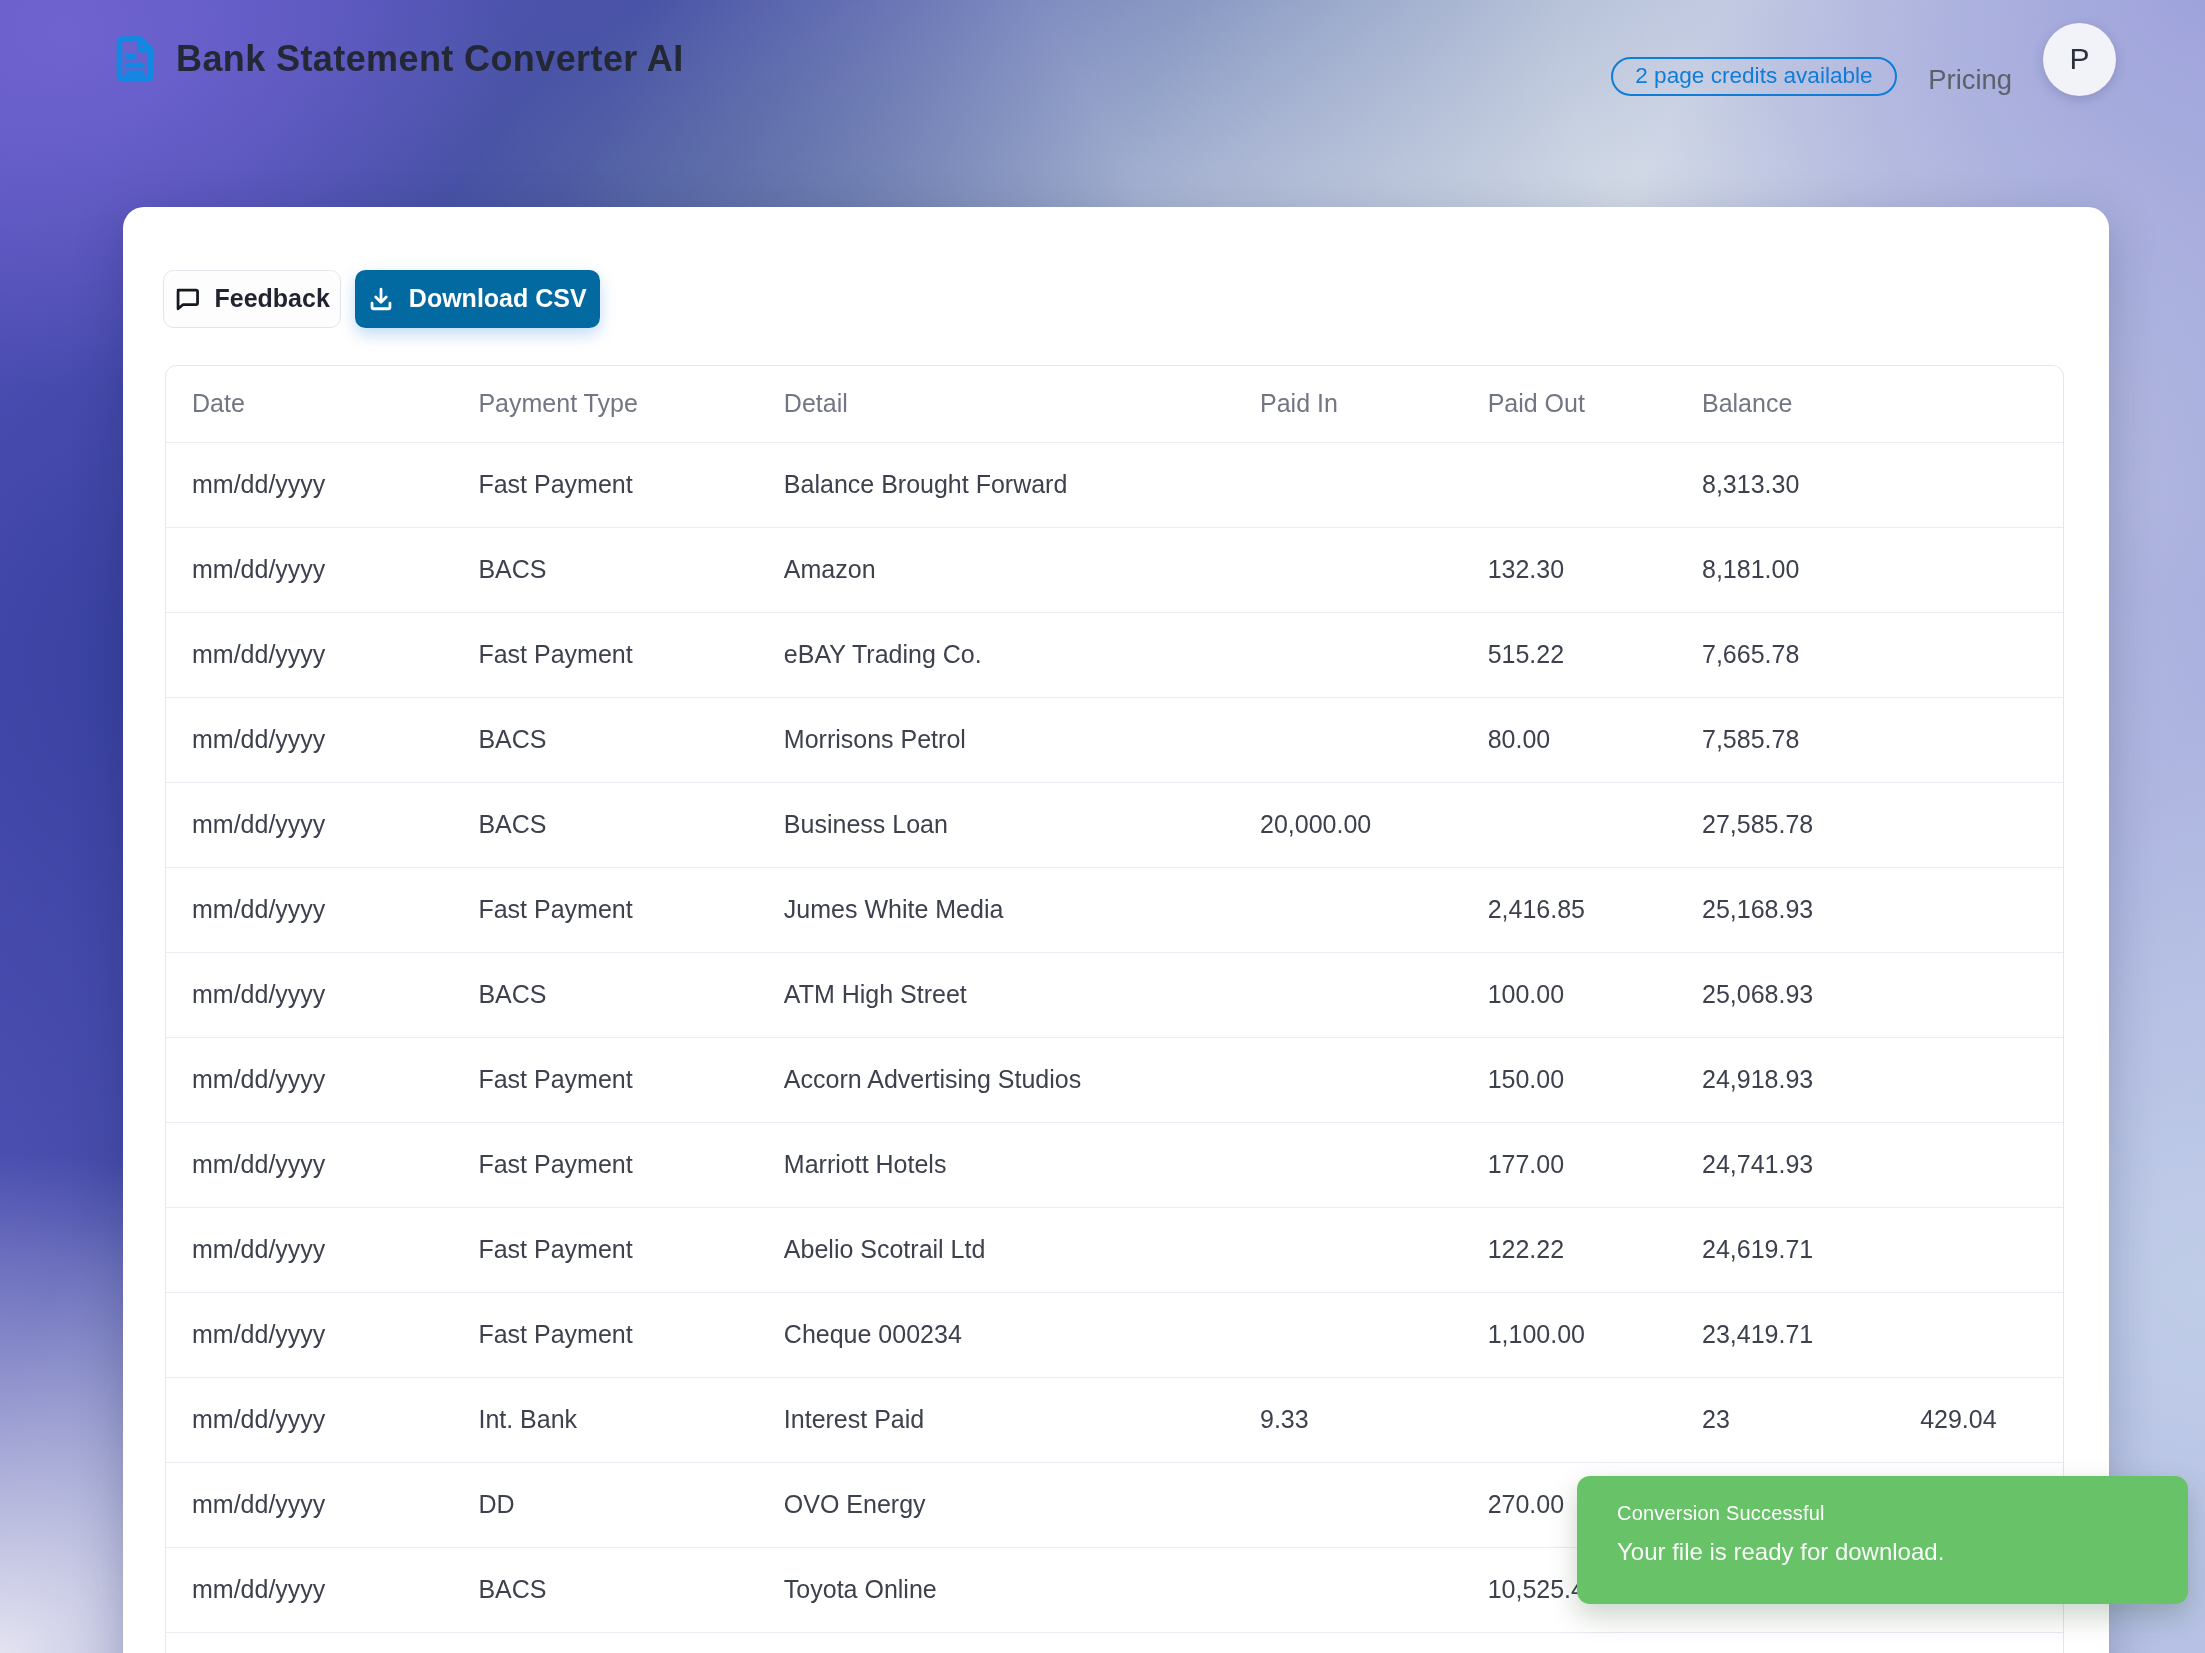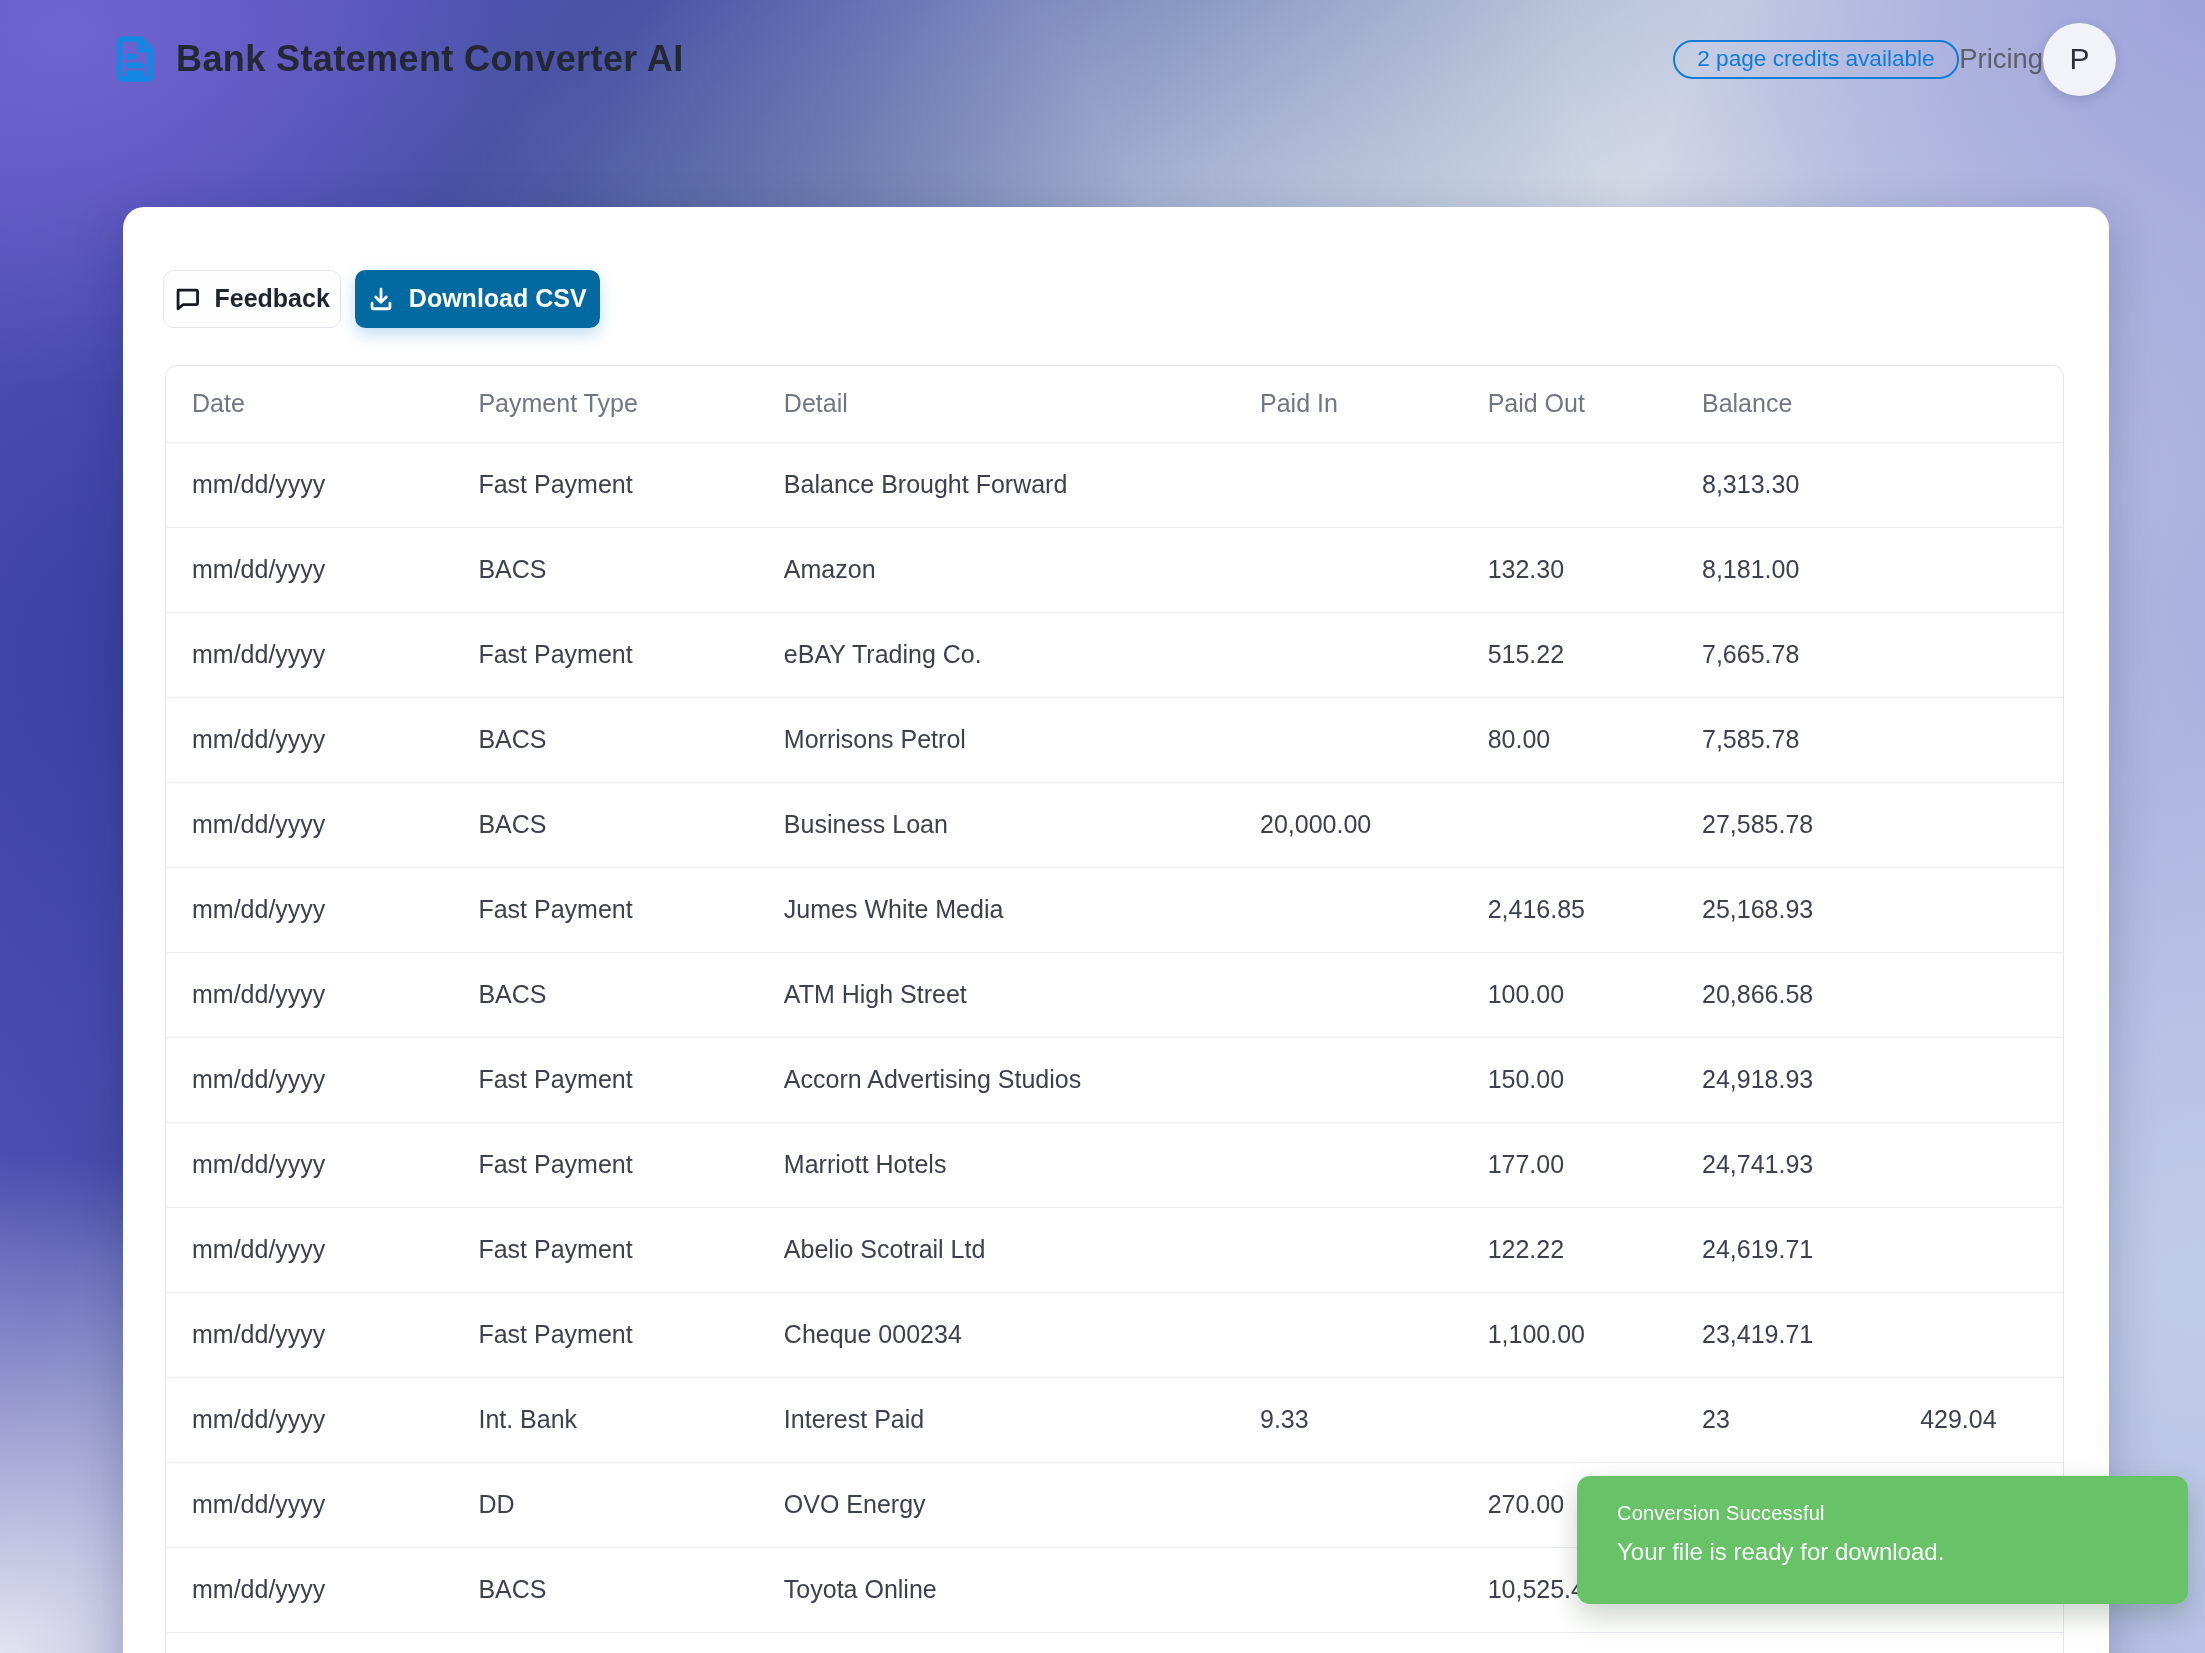--- a/index.html
+++ b/index.html
@@ -24,21 +24,21 @@
 
   
   .topbar{
     position:absolute;top:0;left:0;right:10px;height:118px;
     display:flex;align-items:center;justify-content:space-between;
     padding:0 79px 0 116px;box-sizing:border-box;
   }
   .brand{display:flex;align-items:center;gap:21px;}
   .logo-icon{width:39px;height:48px;display:block;}
   .brand-title{font-size:36px;font-weight:bold;color:#242834;letter-spacing:0.4px;}
-  .top-actions{display:flex;align-items:center;}
+  .top-actions{display:flex;align-items:flex-end;gap:31px;}
   .credits-badge{
     display:flex;align-items:center;justify-content:center;
     height:39px;padding:0 22.6px;border:2.4px solid #0f7cd8;border-radius:21px;
     color:#0f7cd8;font-size:22.6px;white-space:nowrap;background:transparent;box-sizing:border-box;
   }
   .pricing-link{font-size:27.4px;color:#5b6069;cursor:pointer;}
   .avatar{
     width:73px;height:73px;border-radius:50%;background:#f1f3f8;
     display:flex;align-items:center;justify-content:center;
     font-size:30px;color:#2b303b;box-shadow:0 3.2px 11.3px rgba(30,35,80,.18);cursor:pointer;
@@ -220,21 +220,21 @@
               <td>2,416.85</td>
               <td>25,168.93</td>
               <td></td>
             </tr>
             <tr>
               <td>mm/dd/yyyy</td>
               <td>BACS</td>
               <td>ATM High Street</td>
               <td></td>
               <td>100.00</td>
-              <td>20,866.58</td>
+              <td>25,068.93</td>
               <td></td>
             </tr>
             <tr>
               <td>mm/dd/yyyy</td>
               <td>Fast Payment</td>
               <td>Accorn Advertising Studios</td>
               <td></td>
               <td>150.00</td>
               <td>24,918.93</td>
               <td></td>

